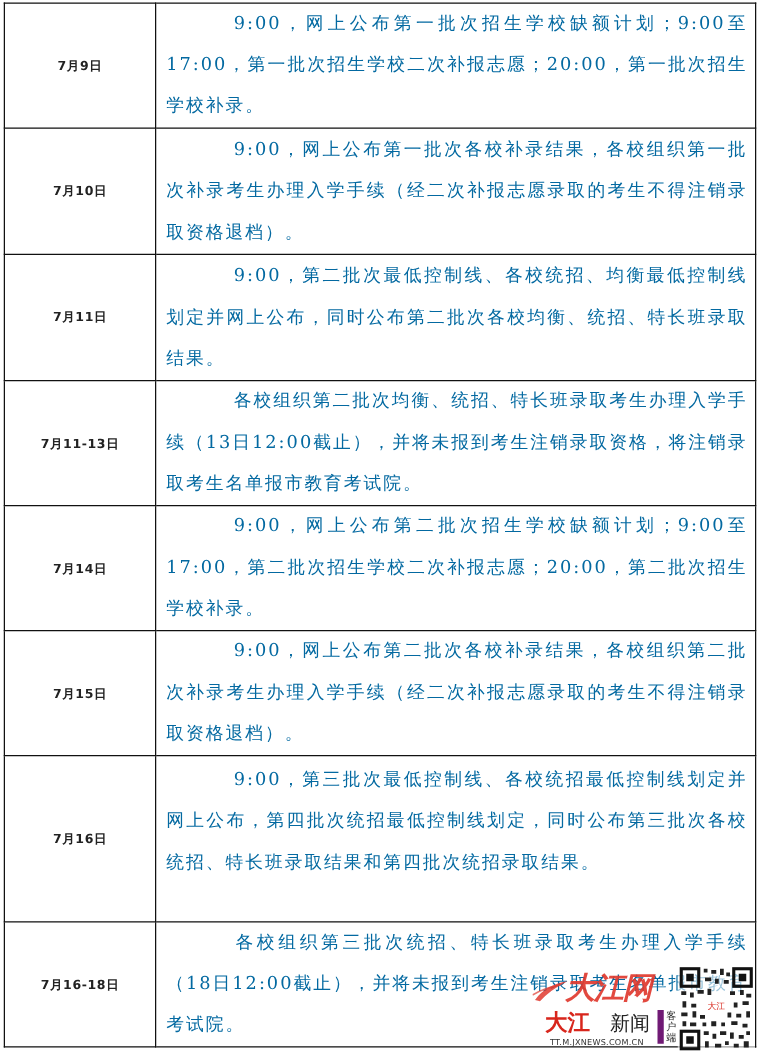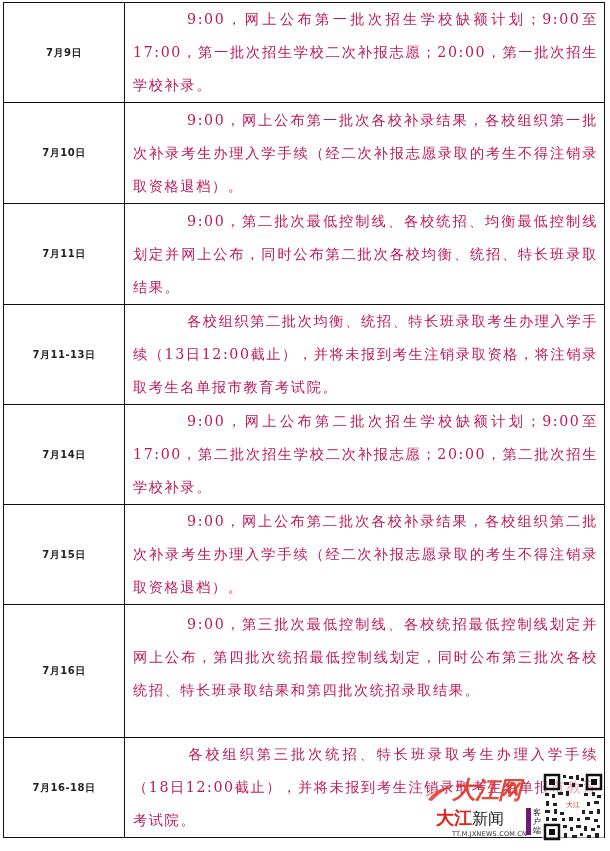--- a/index.html
+++ b/index.html
@@ -34,21 +34,21 @@
       font-family: "DejaVu Sans", "Liberation Sans", sans-serif;
       font-weight: bold;
       font-size: 10px;
       color: #222;
       letter-spacing: 0.5px;
     }
     .desc-cell {
       padding: 0 6px 0 8px !important;
       font-size: 14.2px;
       line-height: 33px;
-      color: #be185d;
+      color: #0369a1;
       text-align: justify;
       letter-spacing: 1.6px;
     }
     .desc-cell .indent {
       display: inline-block;
       width: 54px;
     }
     .r1 { height: 100px; }
     .r2 { height: 101px; }
     .r3 { height: 101px; }
@@ -100,24 +100,25 @@
       font-size: 18px;
       font-weight: bold;
       color: #d8261c;
       font-family: "DejaVu Serif", serif;
     }
     .wm-bottom .news {
       color: #222;
       font-family: "DejaVu Sans", sans-serif;
       font-weight: normal;
       font-size: 16px;
+      margin-left: 16px;
     }
     .wm-url {
       position: absolute;
-      left: 20px;
+      left: 8px;
       top: 58px;
       font-family: "DejaVu Sans", sans-serif;
       font-size: 6.5px;
       color: #333;
       letter-spacing: 0.2px;
       text-align: right;
     }
     .wm-client {
       position: absolute;
       left: 94px;

